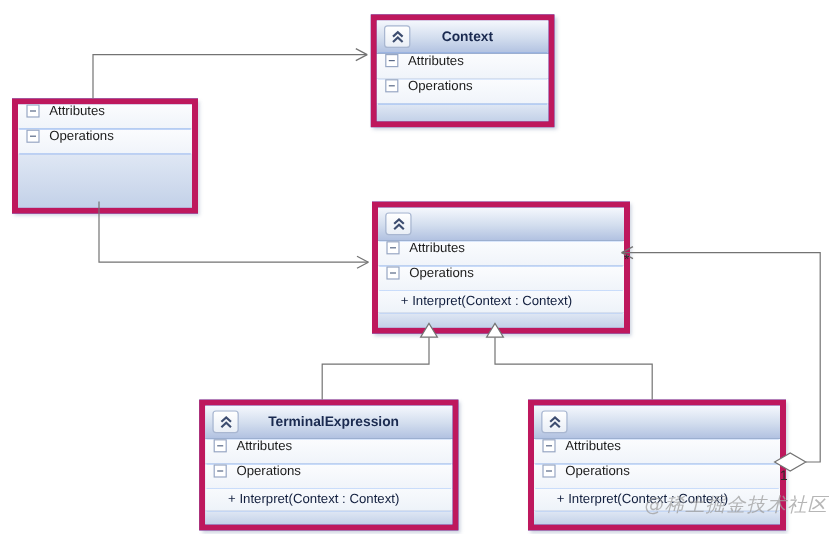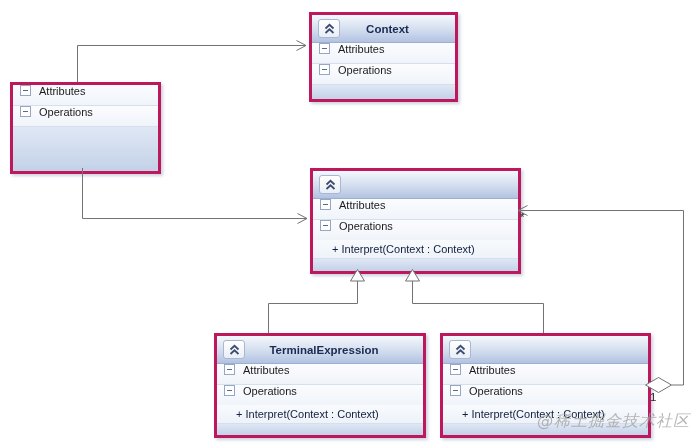--- a/index.html
+++ b/index.html
@@ -5,21 +5,21 @@
   html,body{margin:0;padding:0;background:#ffffff;}
   #canvas{
     position:relative;width:691px;height:445px;background:#ffffff;overflow:hidden;
     font-family:"Liberation Sans", sans-serif;
   }
   
   #connectors{position:absolute;left:0;top:0;z-index:3;pointer-events:none;}
   
   .uml-box{
     position:absolute;z-index:2;display:flex;flex-direction:column;
-    background:#3b82f6;border:3px solid #be185d;
+    background:#3b82f6;border:5px solid #be185d;
     box-shadow:inset 0 0 0 1px #fcfdfe, 2px 2px 3px rgba(140,155,185,.45);
   }
   .uml-header{
     height:27px;flex:0 0 27px;display:flex;align-items:center;gap:6px;
     padding:0 6px;border-bottom:1px solid #9cafd0;
     background:linear-gradient(#f5f8fd, #d2ddee 55%, #b2c2e1);
   }
   .collapse-btn{
     width:20px;height:17px;flex:0 0 20px;display:flex;align-items:center;justify-content:center;
     background:linear-gradient(#ffffff,#e9eef6);border:1px solid #a9b7d1;border-radius:3px;
@@ -49,21 +49,21 @@
     background:linear-gradient(#f8fafd,#eef3f9);
     border-bottom:1px solid #d6dfee;
   }
   .uml-strip{
     flex:1;background:linear-gradient(#dfe7f4,#c3d1e8);
   }
   
   #box-context     {left:309px;top:12px; width:143px;height:84px;}
   #box-client      {left:10px; top:82px; width:145px;height:86px;}
   #box-abstract    {left:310px;top:168px;width:205px;height:100px;}
-  #box-terminal    {left:166px;top:333px;width:206px;height:99px;margin-left:48px;}
+  #box-terminal    {left:166px;top:333px;width:206px;height:99px;}
   #box-nonterminal {left:440px;top:333px;width:205px;height:99px;}
   
   .multiplicity{
     position:absolute;z-index:4;font-size:11.5px;color:#2a2a2a;
   }
   #mult-star{left:520px;top:211px;}
   #mult-one {left:650px;top:391px;}
   
   #watermark{
     position:absolute;z-index:6;left:537px;top:411px;

